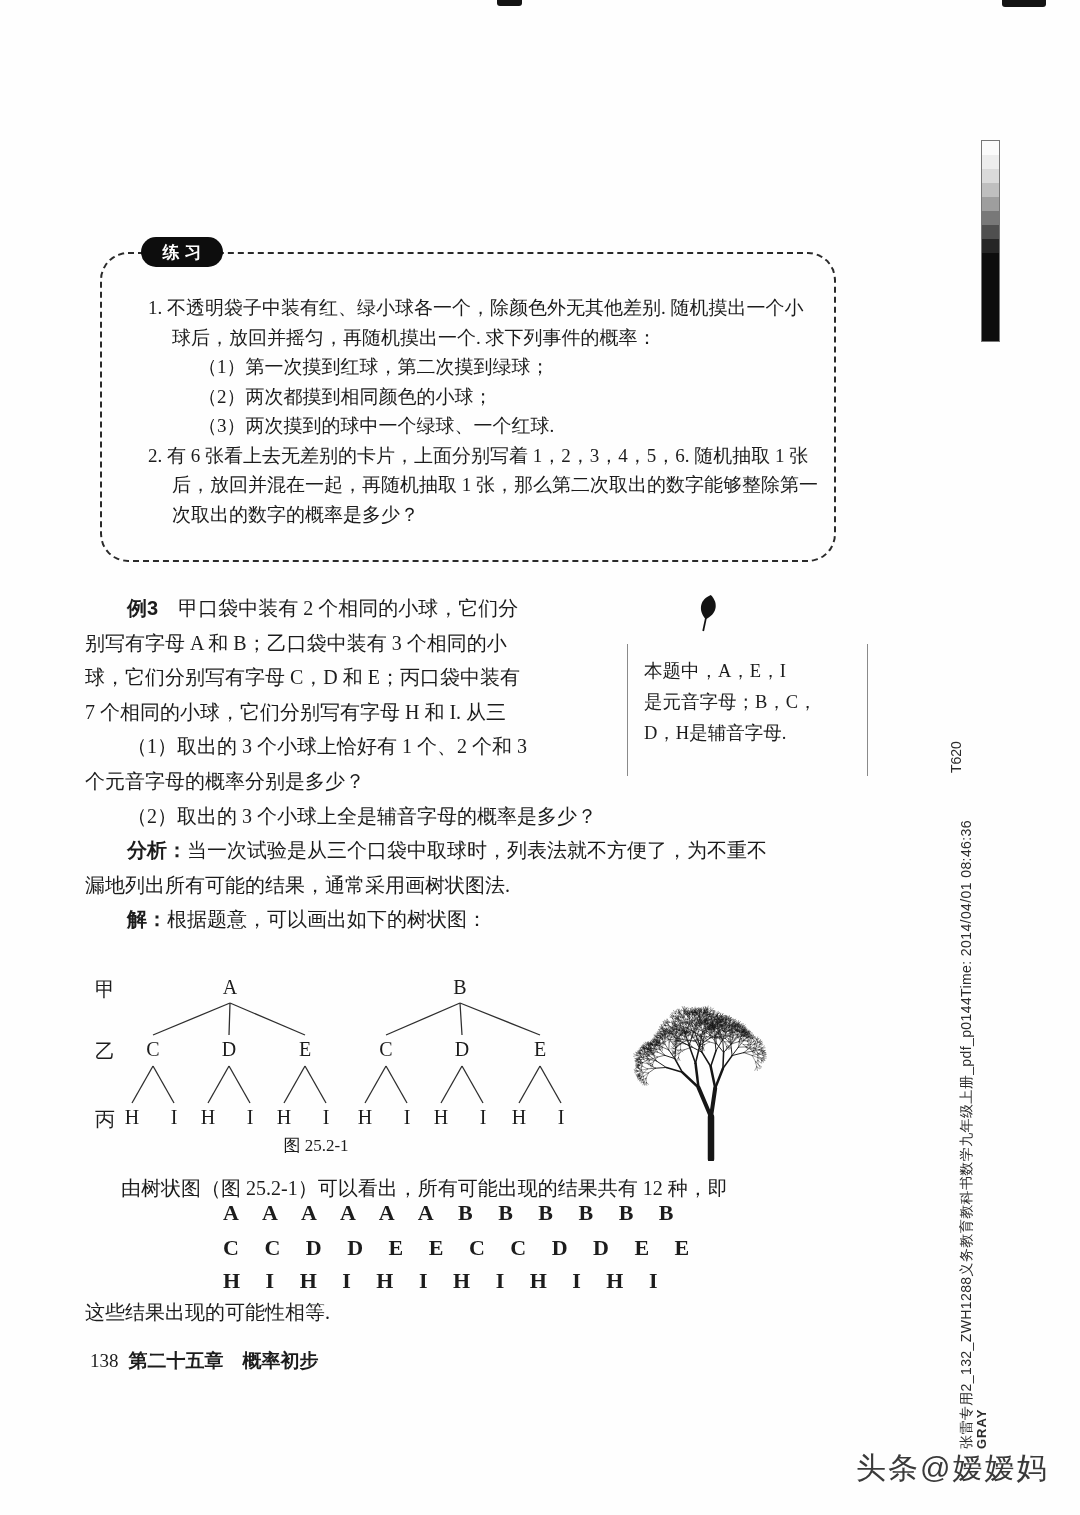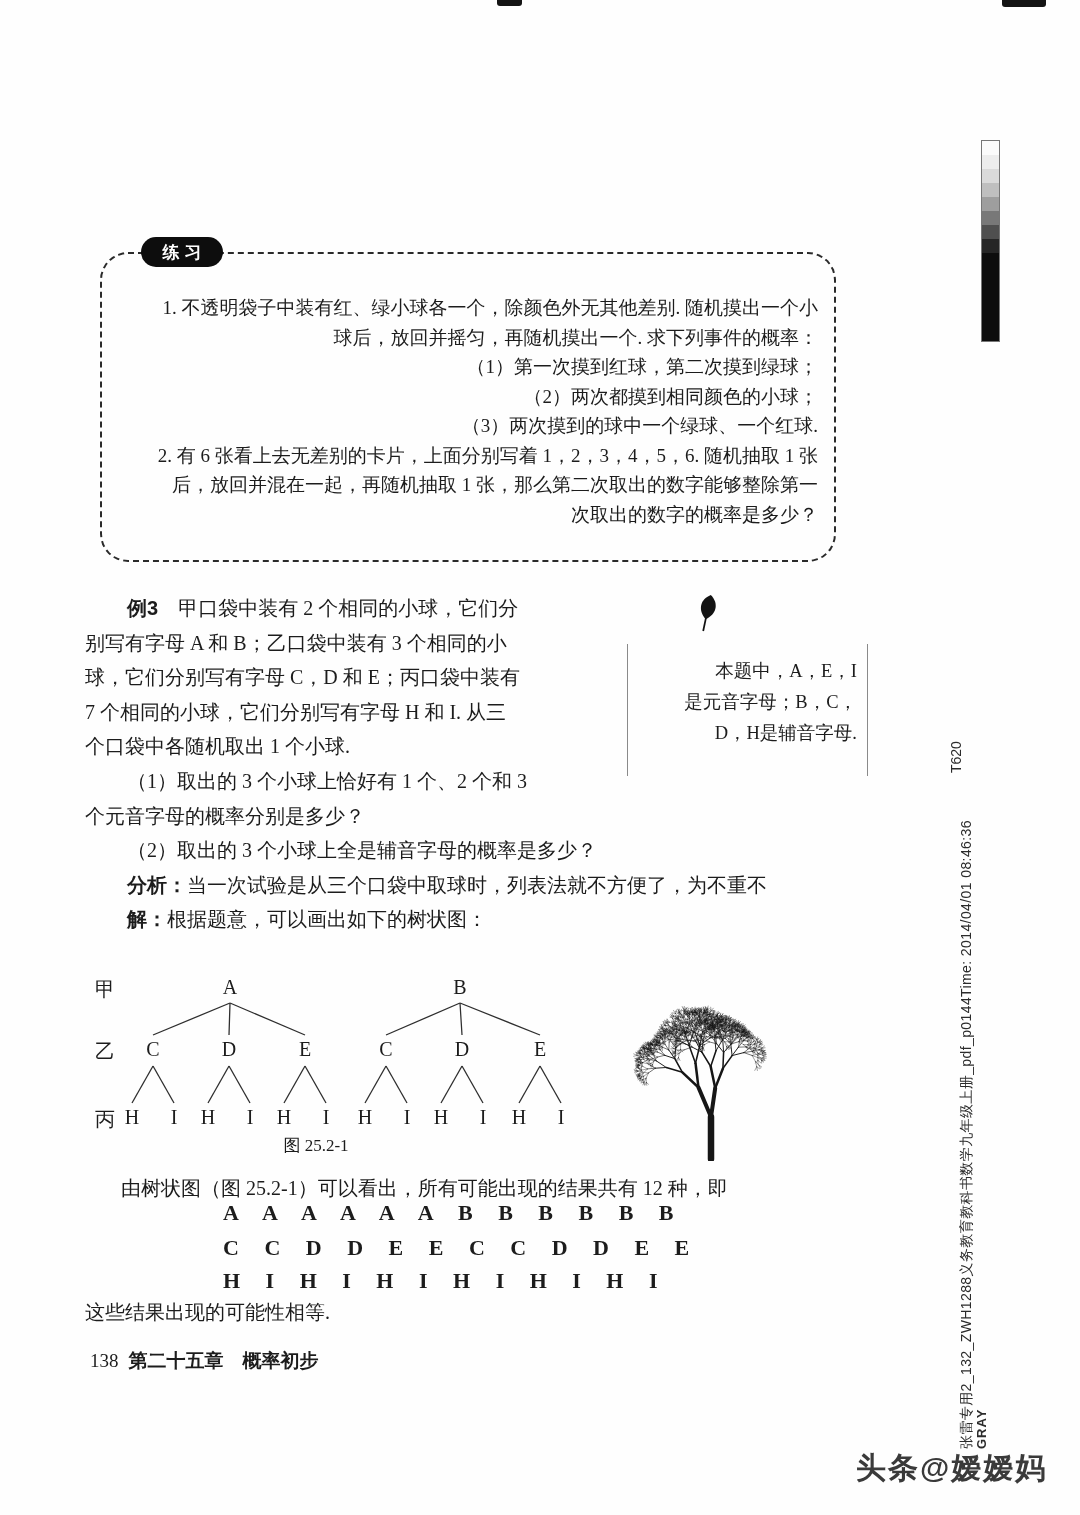--- a/index.html
+++ b/index.html
@@ -20,34 +20,34 @@
       #bfbfbf 21%,#bfbfbf 28%,#9e9e9e 28%,#9e9e9e 35%,#787878 35%,#787878 42%,
       #4f4f4f 42%,#4f4f4f 49%,#262626 49%,#262626 56%,#0d0d0d 56%,#0d0d0d 100%);}
 
   .practice-box{position:absolute;left:100px;top:252px;width:732px;height:306px;
     border:2.5px dashed #2a2a2a;border-radius:28px;}
   .practice-label{position:absolute;left:141px;top:237px;width:82px;height:30px;
     background:#0d0d0d;color:#fff;border-radius:15px;
     font-family:"Liberation Sans","DejaVu Sans",sans-serif;font-size:17px;font-weight:700;
     letter-spacing:5px;text-indent:5px;display:flex;align-items:center;justify-content:center;}
   .practice-content{position:absolute;left:148px;top:293px;font-size:19px;line-height:29.5px;}
-  .p-line{white-space:nowrap;text-align:right;}
+  .p-line{white-space:nowrap;}
   .pi1{padding-left:24px;}
   .pi2{padding-left:50px;}
 
   .example{position:absolute;left:85px;top:591px;font-size:20px;line-height:34.6px;}
   .e-line{white-space:nowrap;}
   .ei{padding-left:42px;}
   .bold{font-weight:700;font-family:"Liberation Sans","DejaVu Sans",sans-serif;}
 
   .leaf{position:absolute;left:694px;top:593px;width:26px;height:40px;transform:rotate(12deg);}
 
   .note-box{position:absolute;left:627px;top:644px;width:213px;height:120px;
     border-left:1.5px solid #8a8a8a;border-right:1.5px solid #8a8a8a;
-    padding:12px 10px 0 16px;font-size:18.5px;line-height:31px;text-align:right;}
+    padding:12px 10px 0 16px;font-size:18.5px;line-height:31px;}
   .n-line{white-space:nowrap;}
 
   .tree-lines{position:absolute;left:0;top:0;width:1080px;height:1515px;pointer-events:none;}
   .t-letter{position:absolute;transform:translateX(-50%);font-size:20px;white-space:nowrap;}
   .t-label{position:absolute;font-size:20px;white-space:nowrap;}
   .t-caption{position:absolute;left:300px;top:1134px;transform:translateX(-50%);font-size:17px;white-space:nowrap;margin-left:16px;}
 
   .tree-art{position:absolute;left:616px;top:956px;width:190px;height:205px;}
 
   .res-intro{position:absolute;left:121px;top:1175px;font-size:20px;white-space:nowrap;}
@@ -57,21 +57,21 @@
 
   .footer{position:absolute;left:90px;top:1348px;font-size:19px;white-space:nowrap;}
   .footer .chap{font-weight:700;font-family:"Liberation Sans","DejaVu Sans",sans-serif;margin-left:10px;}
 
   .vtext{position:absolute;transform-origin:0 0;transform:rotate(-90deg);white-space:nowrap;
     font-family:"Liberation Sans","DejaVu Sans",sans-serif;color:#2b2b2b;}
   .v-code{left:948px;top:773px;font-size:14px;}
   .v-info{left:958px;top:1449px;font-size:14px;letter-spacing:0.4px;}
   .v-gray{left:974px;top:1449px;font-size:13px;font-weight:700;letter-spacing:1px;}
 
-  .watermark{position:absolute;left:856px;top:1448px;font-size:30px;font-weight:700;
+  .watermark{position:absolute;left:856px;top:1448px;font-size:30px;font-weight:400;
     font-family:"Liberation Sans","DejaVu Sans",sans-serif;color:#3a3a3a;letter-spacing:2px;white-space:nowrap;}
 </style>
 </head>
 <body>
 
 <div class="page">
 
   <div class="artifact a1"></div>
   <div class="artifact a2"></div>
   <div class="gray-bar"></div>
@@ -87,25 +87,25 @@
     <div class="p-line">2. 有 6 张看上去无差别的卡片，上面分别写着 1，2，3，4，5，6. 随机抽取 1 张</div>
     <div class="p-line pi1">后，放回并混在一起，再随机抽取 1 张，那么第二次取出的数字能够整除第一</div>
     <div class="p-line pi1">次取出的数字的概率是多少？</div>
   </div>
 
   <div class="example">
     <div class="e-line ei"><span class="bold">例3</span><span>　甲口袋中装有 2 个相同的小球，它们分</span></div>
     <div class="e-line"><span>别写有字母 A 和 B；乙口袋中装有 3 个相同的小</span></div>
     <div class="e-line"><span>球，它们分别写有字母 C，D 和 E；丙口袋中装有</span></div>
     <div class="e-line"><span>7 个相同的小球，它们分别写有字母 H 和 I. 从三</span></div>
-    <div class="e-line"><span>个口袋中各随机取出 1 个小球.</span></div>
     <div class="e-line ei"><span>（1）取出的 3 个小球上恰好有 1 个、2 个和 3</span></div>
     <div class="e-line"><span>个元音字母的概率分别是多少？</span></div>
     <div class="e-line ei"><span>（2）取出的 3 个小球上全是辅音字母的概率是多少？</span></div>
     <div class="e-line ei"><span class="bold">分析：</span><span>当一次试验是从三个口袋中取球时，列表法就不方便了，为不重不</span></div>
+    <div class="e-line"><span>漏地列出所有可能的结果，通常采用画树状图法.</span></div>
     <div class="e-line ei"><span class="bold">解：</span><span>根据题意，可以画出如下的树状图：</span></div>
   </div>
 
   <svg class="leaf" viewBox="0 0 24 36">
     <path d="M12 35 C12 30 12 26 12 20" stroke="#111" stroke-width="1.6" fill="none"></path>
     <path d="M12 1 C21 7 21 17 12 24 C3 17 3 7 12 1 Z" fill="#131313"></path>
   </svg>
   <div class="note-box">
     <div class="n-line">本题中，A，E，I</div>
     <div class="n-line">是元音字母；B，C，</div>

